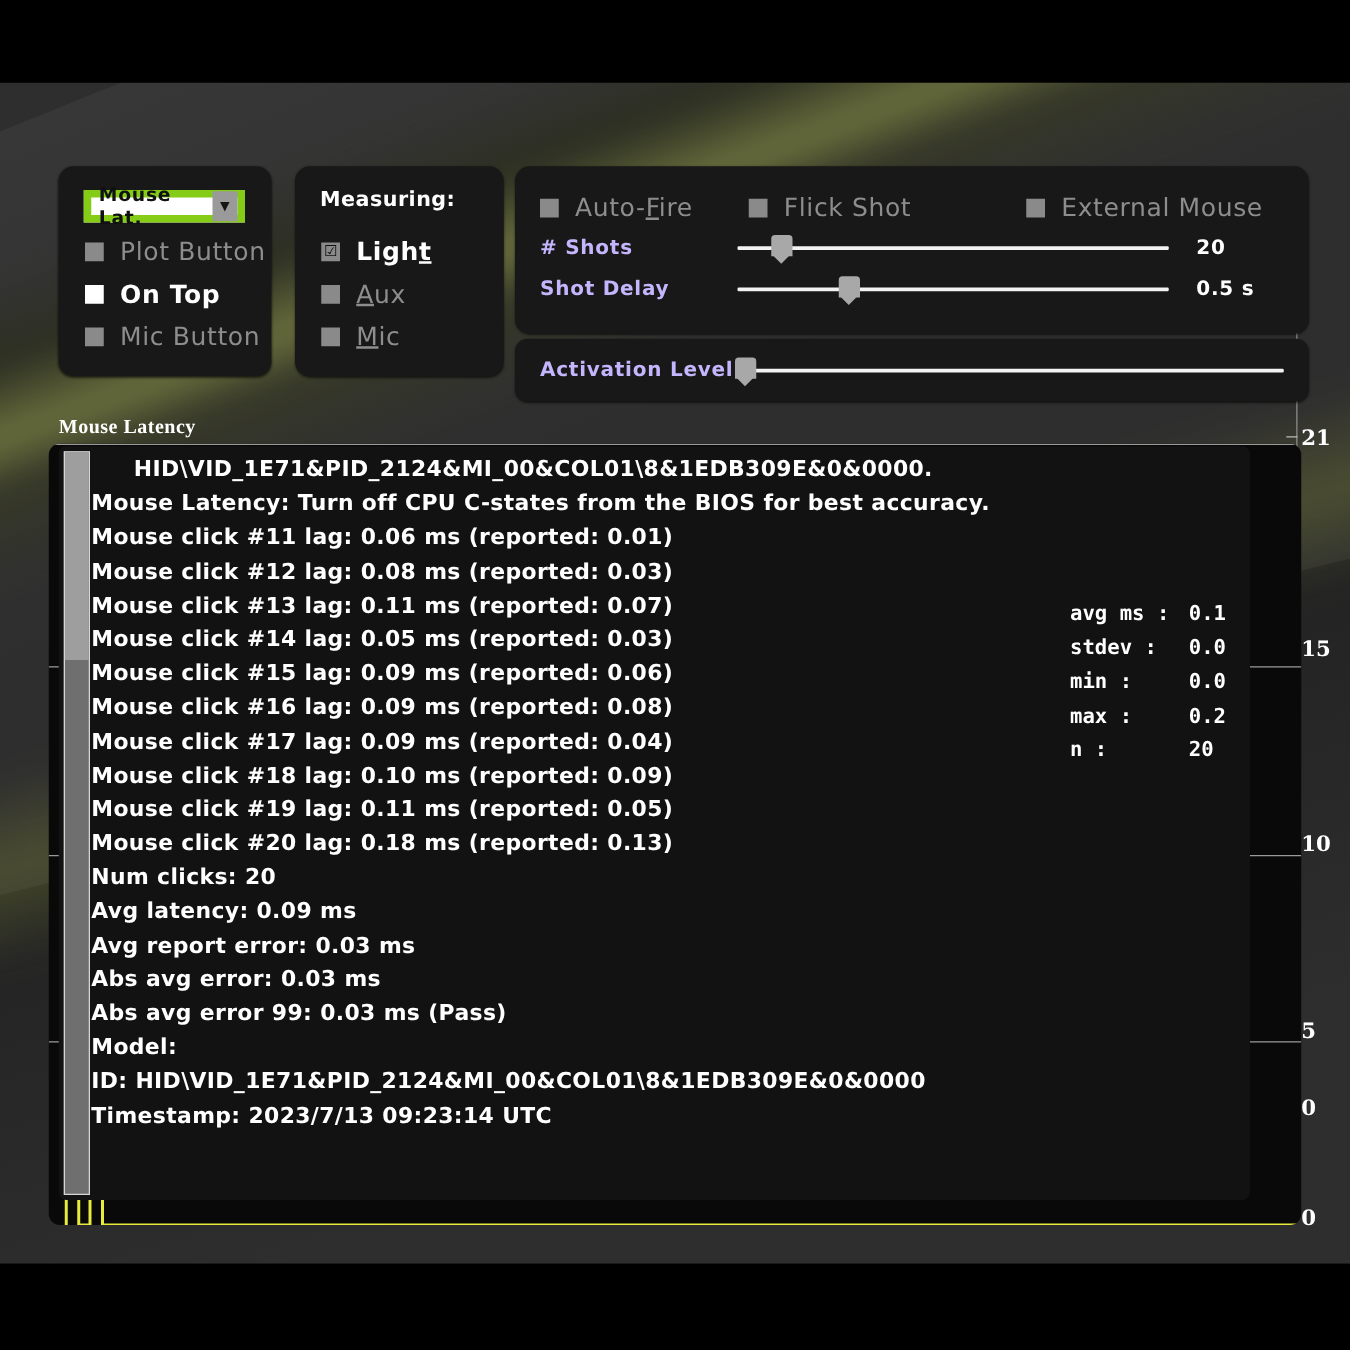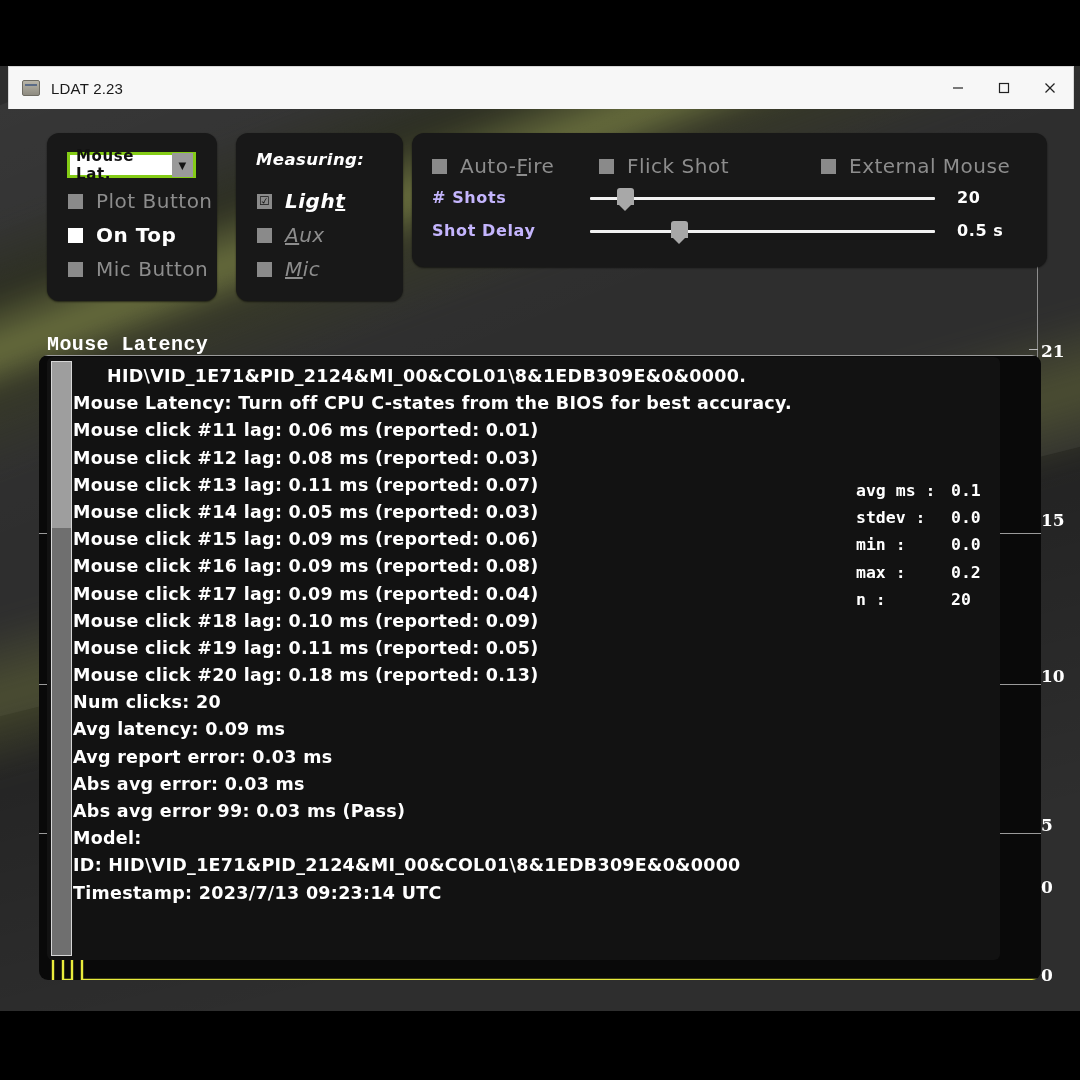--- a/index.html
+++ b/index.html
@@ -81,27 +81,27 @@
     background:transparent;
   }
 
   
   #panels{position:absolute;left:39px;top:25px;width:1000px;height:195px;}
   .panel{
     background:#181818;border-radius:12px;position:absolute;
     box-shadow:0 1px 2px rgba(0,0,0,.6);
   }
   #panel-mode{left:0;top:0;width:170px;height:168px;}
-  #panel-measuring{left:189px;top:0;width:167px;height:168px;font-style:italic;}
+  #panel-measuring{left:189px;top:0;width:167px;height:168px;}
   #panel-shots{left:365px;top:0;width:635px;height:134px;}
   #panel-activation{left:365px;top:138px;width:635px;height:50px;border-radius:10px;}
 
   .combobox{
     position:absolute;left:20px;top:19px;width:129px;height:26px;
-    background:#fff;border:3px solid #84cc16;
+    background:#fff;border:6px solid #84cc16;
     display:flex;align-items:center;box-sizing:border-box;
   }
   .combobox .cb-text{
     font-family:"DejaVu Sans",sans-serif;font-weight:bold;font-size:15px;color:#111;
     padding-left:6px;letter-spacing:.6px;
   }
   .cb-arrow{
     margin-left:auto;width:22px;height:24px;background:#9a9a9a;
     display:flex;align-items:center;justify-content:center;color:#151515;font-size:10px;
   }
@@ -142,21 +142,21 @@
     border-top:8px solid #a8a8a8;
   }
   .slidervalue{
     position:absolute;font-family:"DejaVu Sans",sans-serif;font-weight:bold;
     font-size:16px;color:#fff;letter-spacing:.6px;
   }
 
   
   #plot-title{
     position:absolute;left:39px;top:225px;
-    font-family:Liberation Mono, monospace;font-weight:bold;font-size:20px;
+    font-family:Liberation Serif, serif;font-weight:bold;font-size:16px;
     color:#ffffff;letter-spacing:.4px;text-align:center;
   }
   #plotwrap{
     position:absolute;left:31px;top:247px;width:1002px;height:625px;
   }
   #plotarea{
     position:absolute;left:0;top:0;width:1002px;height:625px;
     background:#090909;border-radius:9px;overflow:hidden;
   }
   .gridline{position:absolute;left:0;width:1002px;height:1px;background:#9a9a9a;}
@@ -218,42 +218,20 @@
 
 <div id="screen">
 
   <div id="desktop">
     <div class="streak shade1"></div>
     <div class="streak shade2"></div>
     <div class="streak streak1"></div>
     <div class="streak streak2"></div>
   </div>
 
-  <div id="titlebar">
-    <div id="app-icon"></div>
-    <div id="app-title">LDAT 2.23</div>
-    <div id="win-buttons">
-      <div class="winbtn">
-        <svg width="16" height="16" viewBox="0 0 16 16">
-            <line x1="3" y1="8" x2="13" y2="8" stroke="#222" stroke-width="1.2"></line>
-          </svg>
-      </div>
-      <div class="winbtn">
-        <svg width="16" height="16" viewBox="0 0 16 16">
-            <rect x="3.5" y="3.5" width="9" height="9" fill="none" stroke="#222" stroke-width="1.2"></rect>
-          </svg>
-      </div>
-      <div class="winbtn">
-        <svg width="16" height="16" viewBox="0 0 16 16">
-            <line x1="3.5" y1="3.5" x2="12.5" y2="12.5" stroke="#222" stroke-width="1.3"></line>
-            <line x1="12.5" y1="3.5" x2="3.5" y2="12.5" stroke="#222" stroke-width="1.3"></line>
-          </svg>
-      </div>
-    </div>
-  </div>
 
   <div id="appbody">
 
     <div id="panels">
 
       <div class="panel" id="panel-mode">
         <div class="combobox">
           <span class="cb-text">Mouse Lat.</span>
           <span class="cb-arrow">▼</span>
         </div>
@@ -305,20 +283,25 @@
         <div class="track" style="left:178px;top:64px;width:345px;"></div>
         <div class="thumb" style="left:205px;top:55px;"></div>
         <div class="slidervalue" style="left:545px;top:55px;">20</div>
 
         <div class="sliderlabel" style="left:20px;top:88px;">Shot Delay</div>
         <div class="track" style="left:178px;top:97px;width:345px;"></div>
         <div class="thumb" style="left:259px;top:88px;"></div>
         <div class="slidervalue" style="left:545px;top:88px;">0.5 s</div>
       </div>
 
+      <div class="panel" id="panel-activation">
+        <div class="sliderlabel" style="left:20px;top:15px;">Activation Level</div>
+        <div class="track" style="left:185px;top:24px;width:430px;"></div>
+        <div class="thumb" style="left:176px;top:15px;"></div>
+      </div>
     </div>
 
     <div id="plot-title">Mouse Latency</div>
 
     <div id="plotwrap">
       <div id="plotarea">
         <div class="gridline" style="top:0px;"></div>
         <div class="gridline" style="top:178px;"></div>
         <div class="gridline" style="top:329px;"></div>
         <div class="gridline" style="top:478px;"></div>

